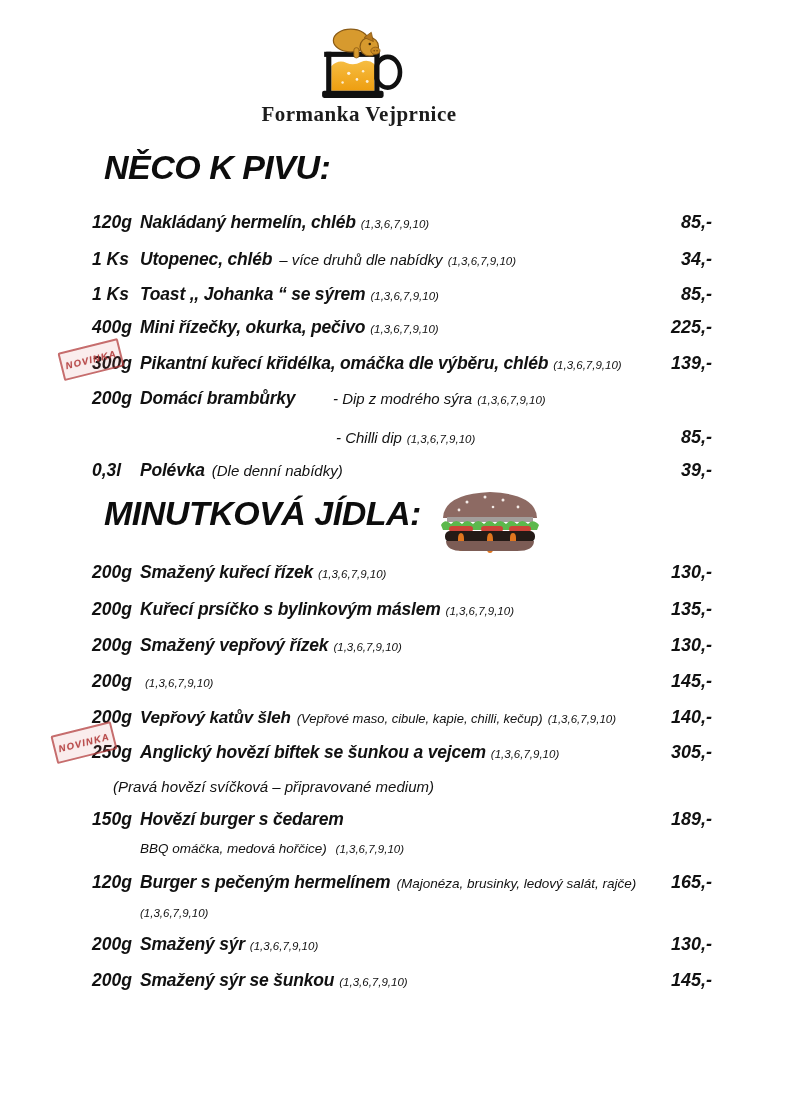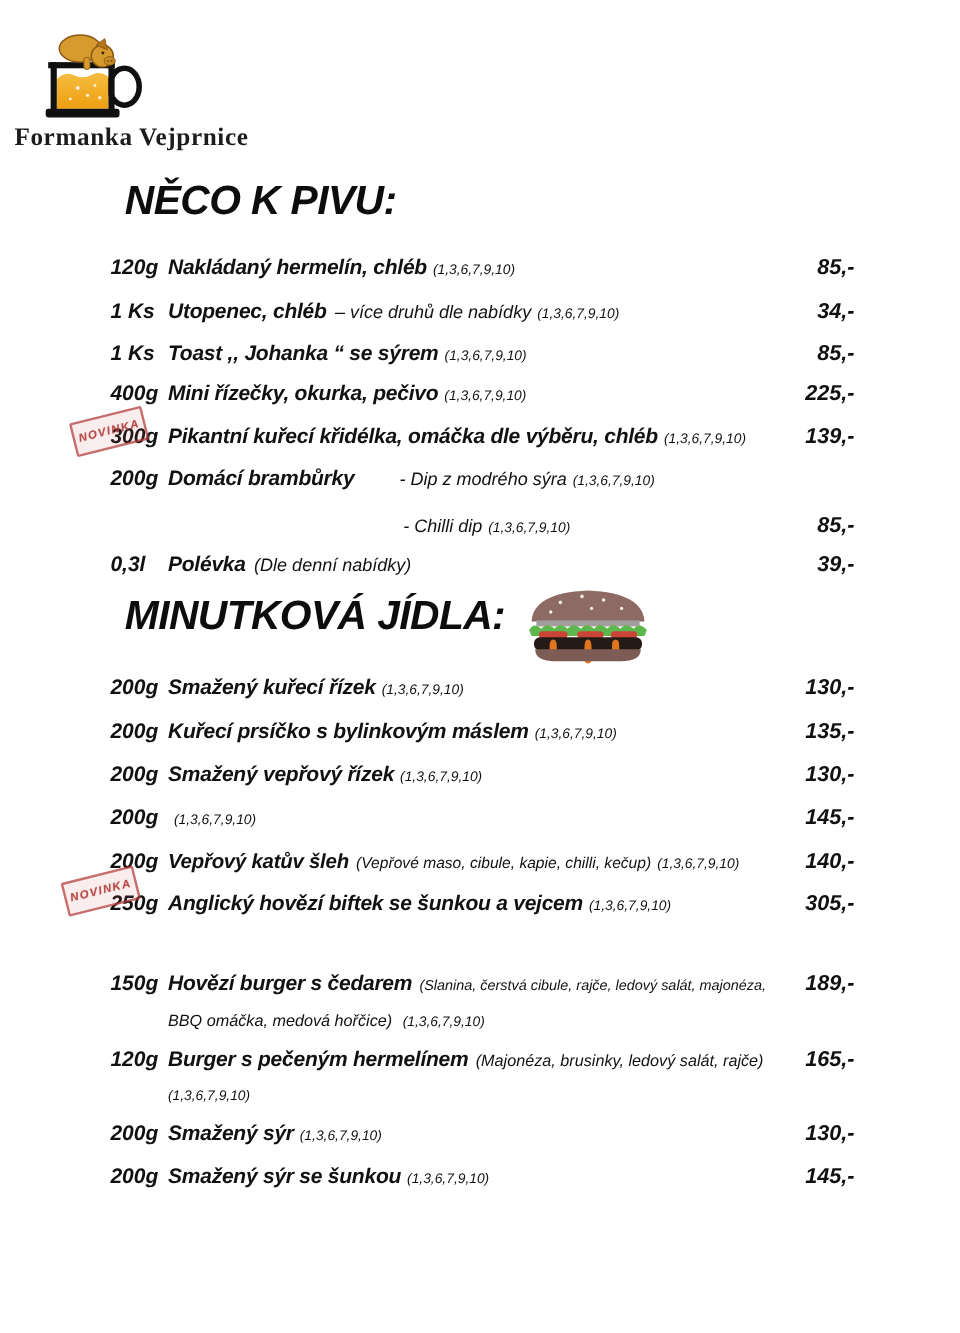--- a/index.html
+++ b/index.html
@@ -3,22 +3,22 @@
 <meta charset="utf-8">
 <style>
   html,body { margin:0; padding:0; background:#e8e8e8; }
   .page {
     position:relative; width:800px; height:1111px; margin:0 auto;
     background:#ffffff; color:#111111; overflow:hidden;
     font-family:"Liberation Sans", sans-serif; font-style:italic;
   }
 
   
-  .logo-wrap { position:absolute; left:12px; top:20px; width:718px;
-    display:flex; flex-direction:column; }
+  .logo-wrap { position:absolute; left:0; top:20px; width:718px;
+    display:flex; flex-direction:column; align-items:center; }
   .logo-wrap svg { width:126px; height:82px; display:block; }
   .logo-title { font-family:"Liberation Serif", serif; font-style:normal;
     font-weight:700; font-size:21px; letter-spacing:0.5px; color:#1c1c1c; margin-top:0; }
 
   
   .section-title { position:absolute; left:104px;
     font-weight:700; font-size:34px; letter-spacing:-0.5px; color:#0d0d0d; }
   .title-1 { top:148px; }
   .title-2 { top:494px; }
 
@@ -217,27 +217,27 @@
   </div>
 
   <div class="row multi" style="top:741px">
     <span class="stamp stamp-b">NOVINKA</span>
     <div class="l1" style="width:620px">
       <span class="qty">250g</span>
       <span class="name">Anglický hovězí biftek se šunkou a vejcem</span>
       <span class="allerg">(1,3,6,7,9,10)</span>
       <span class="price">305,-</span>
     </div>
+    <div class="subnote">(Pravá hovězí svíčková – připravované medium)</div>
   </div>
 
   <div class="row multi" style="top:808px">
     <div class="l1">
       <span class="qty">150g</span>
       <span class="name">Hovězí burger s čedarem</span>
-      <span class="desc desc-narrow">(Slanina, čerstvá cibule, rajče, ledový salát, majonéza,</span>
     </div>
     <div class="l2 l2-narrow">
       <span>BBQ omáčka, medová hořčice)</span>
       <span class="allerg">(1,3,6,7,9,10)</span>
     </div>
     <span class="price-abs">189,-</span>
   </div>
 
   <div class="row multi" style="top:871px">
     <div class="l1">

